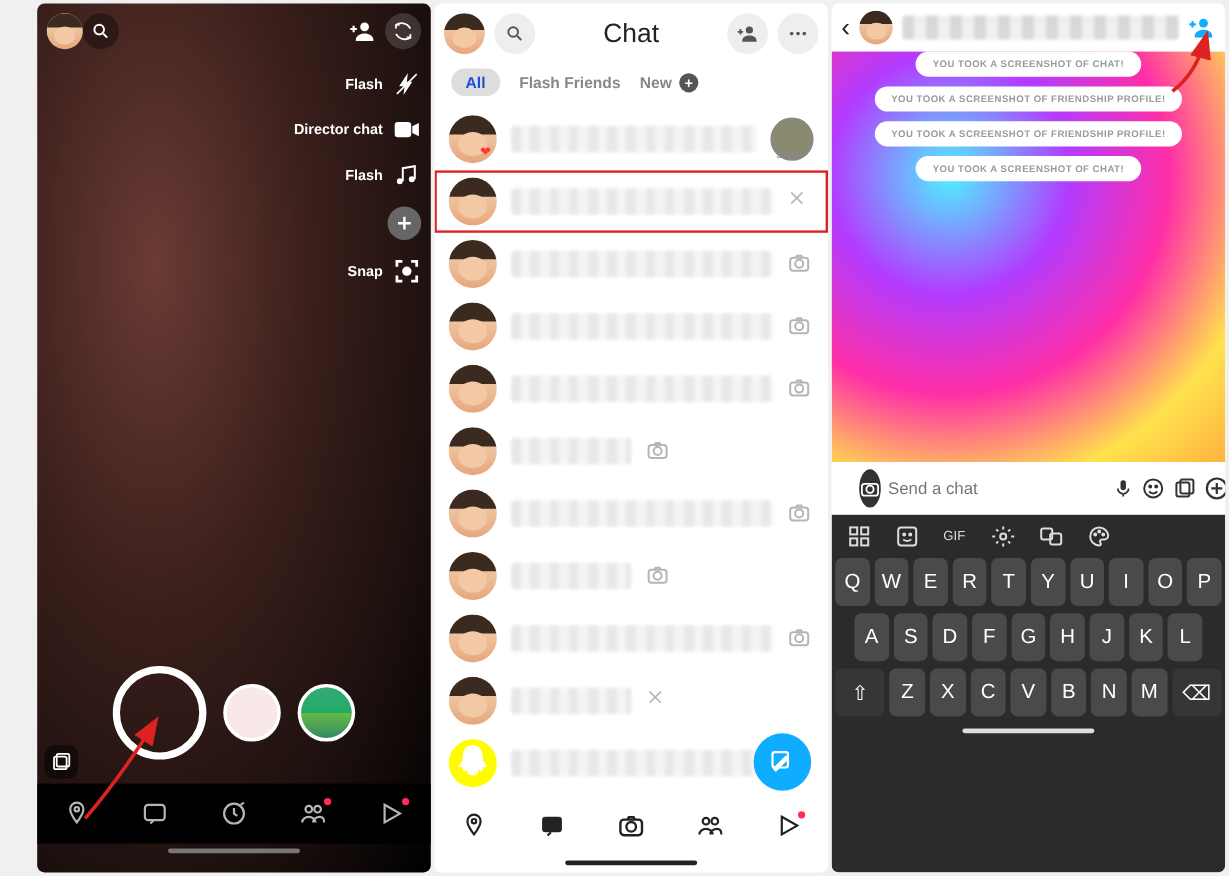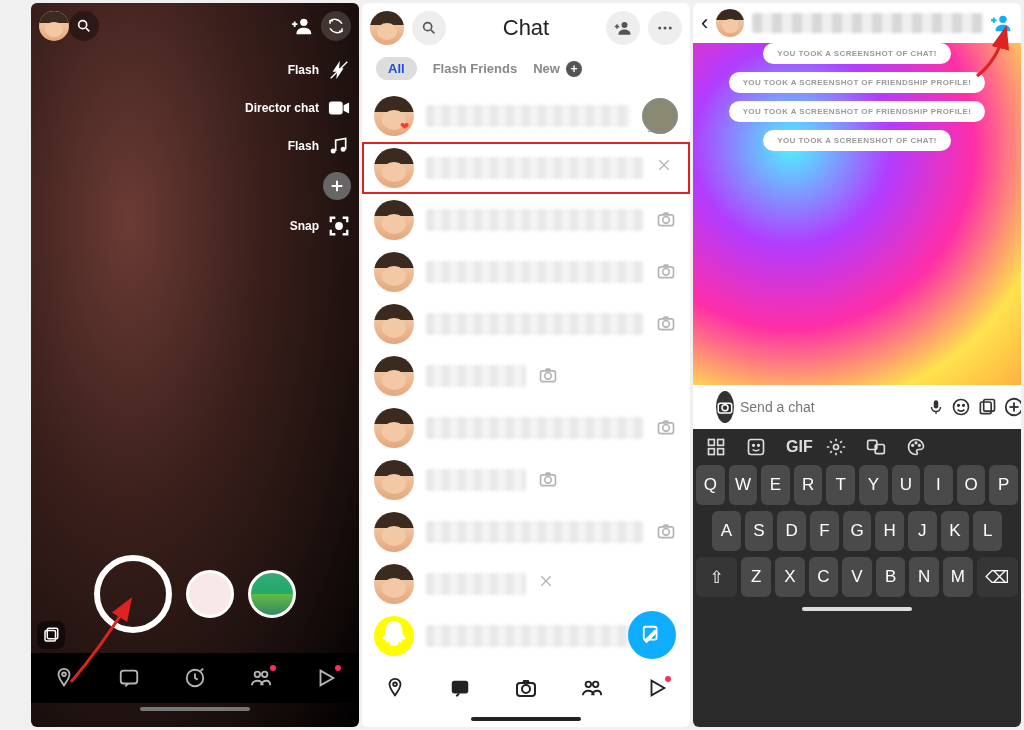--- a/index.html
+++ b/index.html
@@ -512,21 +512,21 @@
           </svg>
         </div>
       <div class="ti">
           <svg width="18" height="18" viewBox="0 0 24 24" fill="none" stroke="#ddd" stroke-width="2">
             <rect x="3" y="3" width="18" height="18" rx="3"></rect>
             <circle cx="9" cy="10" r="1" fill="#ddd"></circle>
             <circle cx="15" cy="10" r="1" fill="#ddd"></circle>
             <path d="M8 15c1 1 2.5 1.5 4 1.5s3-.5 4-1.5"></path>
           </svg>
         </div>
-      <div class="ti" style="font-size:16px;font-weight:700;color:#ddd;display:flex;align-items:center">GIF</div>
+      <div class="ti" style="font-size:11px;font-weight:400;color:#ddd;display:flex;align-items:center">GIF</div>
       <div class="ti">
           <svg width="18" height="18" viewBox="0 0 24 24" fill="none" stroke="#ddd" stroke-width="2">
             <circle cx="12" cy="12" r="3"></circle>
             <path d="M12 2v3M12 19v3M4 12H1M23 12h-3M5 5l2 2M17 17l2 2M19 5l-2 2M7 17l-2 2"></path>
           </svg>
         </div>
       <div class="ti">
           <svg width="18" height="18" viewBox="0 0 24 24" fill="none" stroke="#ddd" stroke-width="2">
             <rect x="2" y="4" width="11" height="11" rx="2"></rect>
             <rect x="11" y="9" width="11" height="11" rx="2"></rect>

